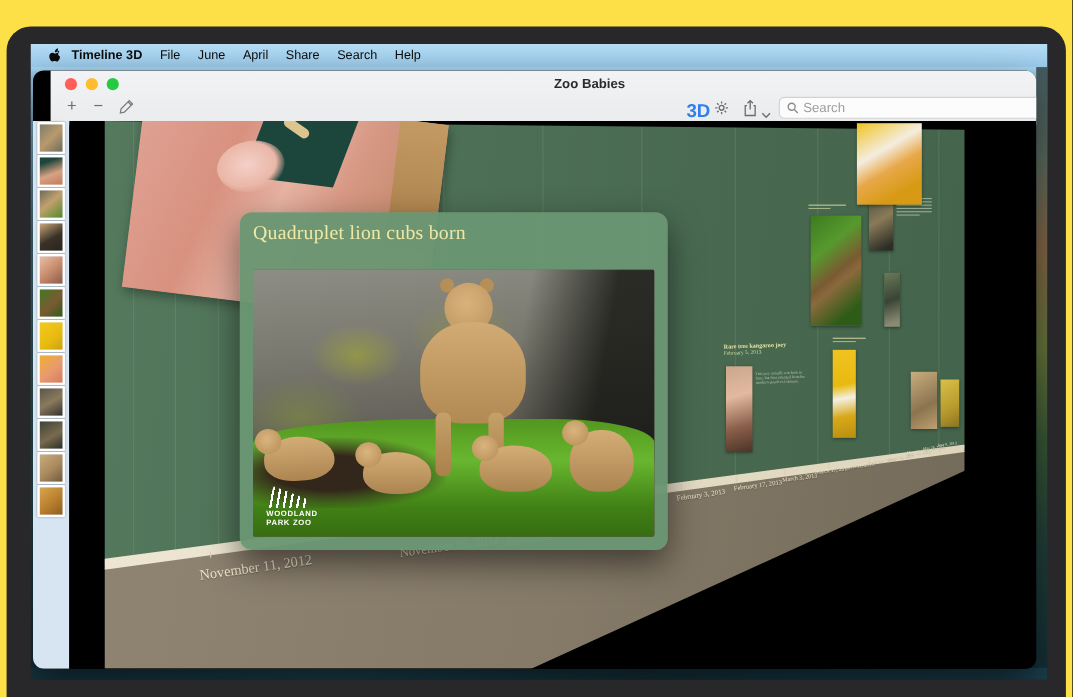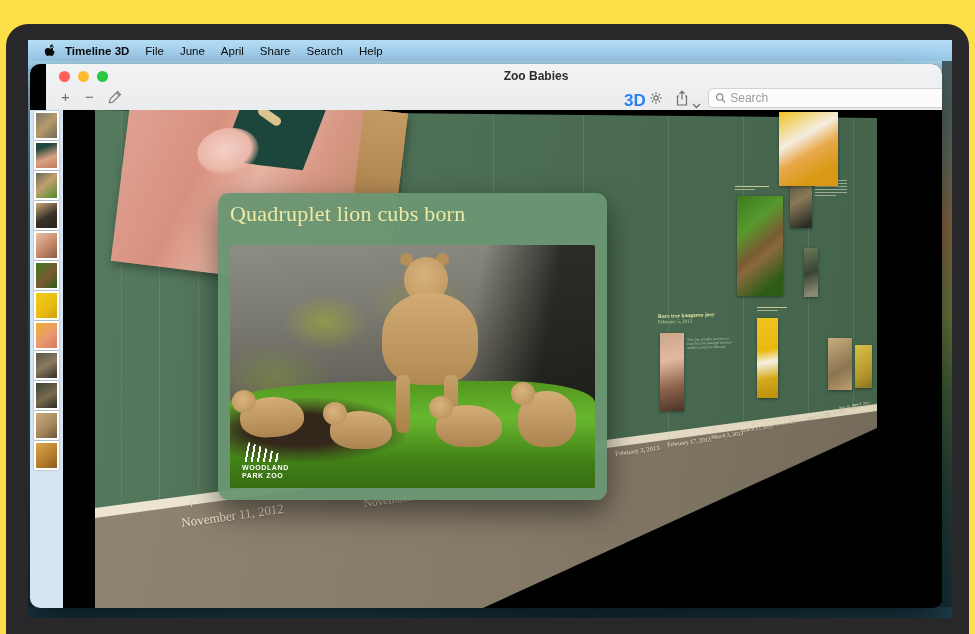--- a/index.html
+++ b/index.html
@@ -98,21 +98,21 @@
               white-space:nowrap; }
   .ev-photo { position:absolute; z-index:11; box-shadow:0 1px 3px rgba(0,0,0,.4); }
   .ev-cap   { position:absolute; z-index:11; color:#d5ddc4; font-family:"Liberation Serif",serif; }
   .capline  { height:1px; background:rgba(222,230,205,.55); margin-bottom:2px; }
 
   
   .card { position:absolute; left:155px; top:83px; width:389px; height:307px; z-index:50;
           background:rgba(106,150,114,.96); border-radius:11px;
           box-shadow:0 12px 30px rgba(0,0,0,.5); padding:8px 12px; }
   .card h1 { font-family:"Liberation Serif",serif; font-weight:normal;
-             font-size:22px; color:#efe9a6; letter-spacing:.2px; }
+             font-size:18px; color:#efe9a6; letter-spacing:.2px; }
   .card h2 { font-family:"Liberation Serif",serif; font-weight:normal;
              font-size:15px; color:#c9d893; margin-top:1px; }
   .photo { position:absolute; left:12px; top:52px; width:365px; height:243px;
            overflow:hidden; border-radius:2px; background:#6e6c60; }
   .rock { position:absolute; inset:0;
           background:
             radial-gradient(60px 40px at 26% 32%, rgba(165,175,45,.55), transparent 70%),
             radial-gradient(80px 50px at 12% 55%, rgba(140,160,50,.40), transparent 72%),
             radial-gradient(70px 45px at 52% 24%, rgba(150,160,48,.35), transparent 70%),
             linear-gradient(175deg,#8e8d85 0%,#7a796f 30%,#64625a 55%,#4c4a40 78%); }

